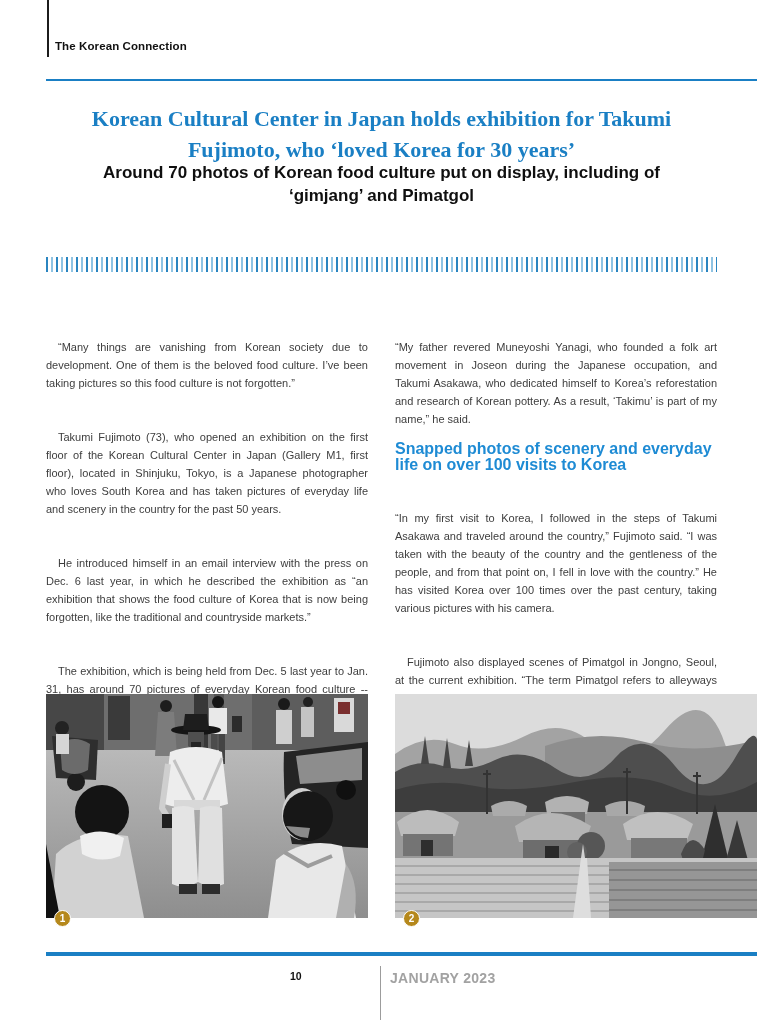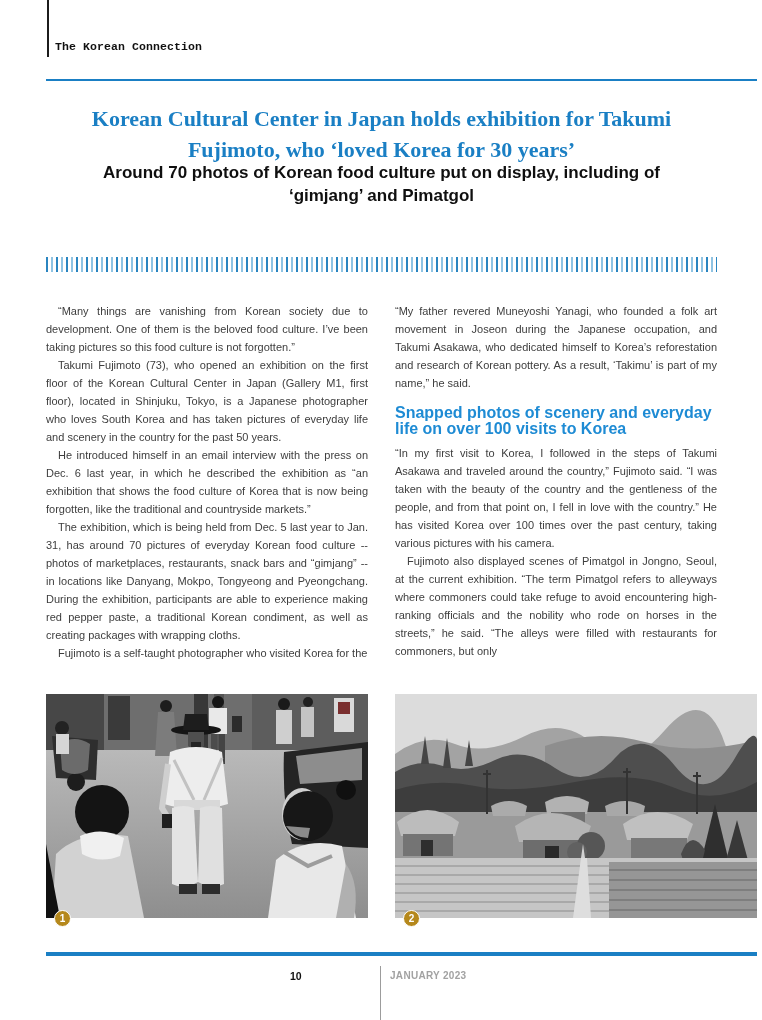--- a/index.html
+++ b/index.html
@@ -10,21 +10,20 @@
     background:#ffffff;
     font-family:"Liberation Sans", sans-serif;
     overflow:hidden;
   }
   
   .kicker-bar { position:absolute; left:47px; top:0; width:2px; height:57px; background:#1c1c1c; }
   .section-label {
     position:absolute; left:55px; top:40px;
     font-size:11.5px; font-weight:bold; color:#111;
     letter-spacing:.1px;
-    font-family:Liberation Mono, monospace;
   }
   .rule-top { position:absolute; left:46px; top:79px; width:711px; height:2px; background:#1a7fc4; }
 
   
   .title {
     position:absolute; left:46px; top:103px; width:671px;
     text-align:center;
     font-family:"Liberation Serif", serif;
     font-weight:bold;
     font-size:22px; line-height:31px;
@@ -48,21 +47,21 @@
       repeating-linear-gradient(90deg, #8fc3e3 0 2px, rgba(0,0,0,0) 2px 5px);
   }
 
   
   .columns {
     position:absolute; left:46px; top:302px; width:671px;
     display:flex; gap:27px;
     font-size:11px; line-height:18px; color:#3d3d3d;
   }
   .col { width:322px; text-align:justify; }
-  .para { text-indent:12px; }
+  .para { text-indent:12px;margin-top:36px; }
   .continuation .para:first-child { text-indent:0; }
   .subhead {
     margin-top:13px; margin-bottom:7px;
     font-size:16px; line-height:16px;
     font-weight:bold; color:#1e8bd4;
     text-align:left; text-indent:0;
   }
 
   
   .photo { position:absolute; top:694px; height:224px; background:#888; }
@@ -76,21 +75,21 @@
     color:#fff; font-size:10px; font-weight:bold;
     display:flex; align-items:center; justify-content:center;
     line-height:1;
   }
 
   
   .rule-bottom { position:absolute; left:46px; top:952px; width:711px; height:4px; background:#1a7fc4; }
   .folio { position:absolute; left:290px; top:966px; display:flex; align-items:flex-start; }
   .folio .num { width:90px; text-align:left; padding-right:9px; padding-top:4px; font-size:10.5px; font-weight:bold; color:#111; }
   .folio .vline { width:1px; height:54px; background:#9c9c9c; }
-  .folio .issue { padding-left:9px; padding-top:4px; font-size:10px; font-weight:bold; color:#a2a2a2; letter-spacing:.3px; }
+  .folio .issue { padding-left:9px; padding-top:4px; font-size:14px; font-weight:bold; color:#a2a2a2; letter-spacing:.3px; }
 </style>
 </head>
 <body>
 
 <div class="page">
 
   <div class="kicker-bar"></div>
   <div class="section-label">The Korean Connection</div>
   <div class="rule-top"></div>
 

